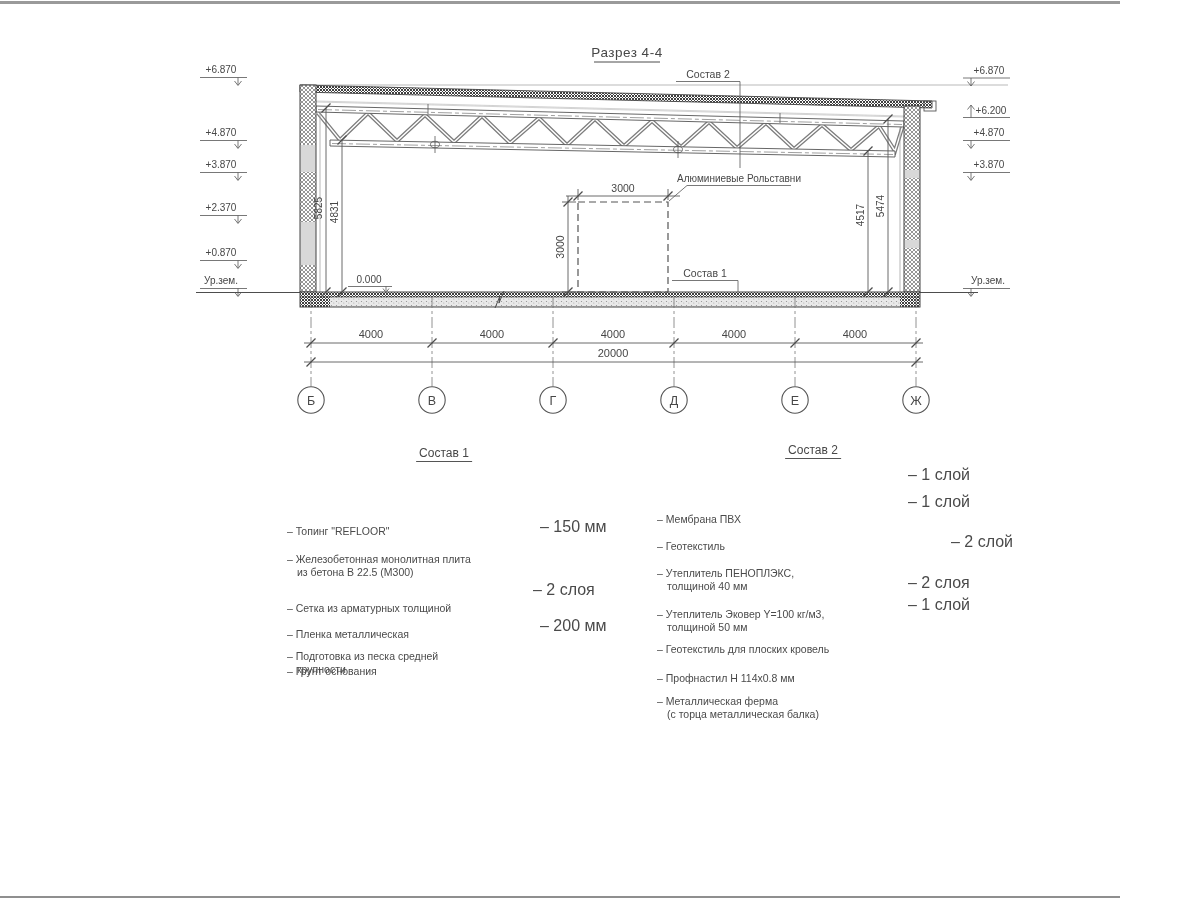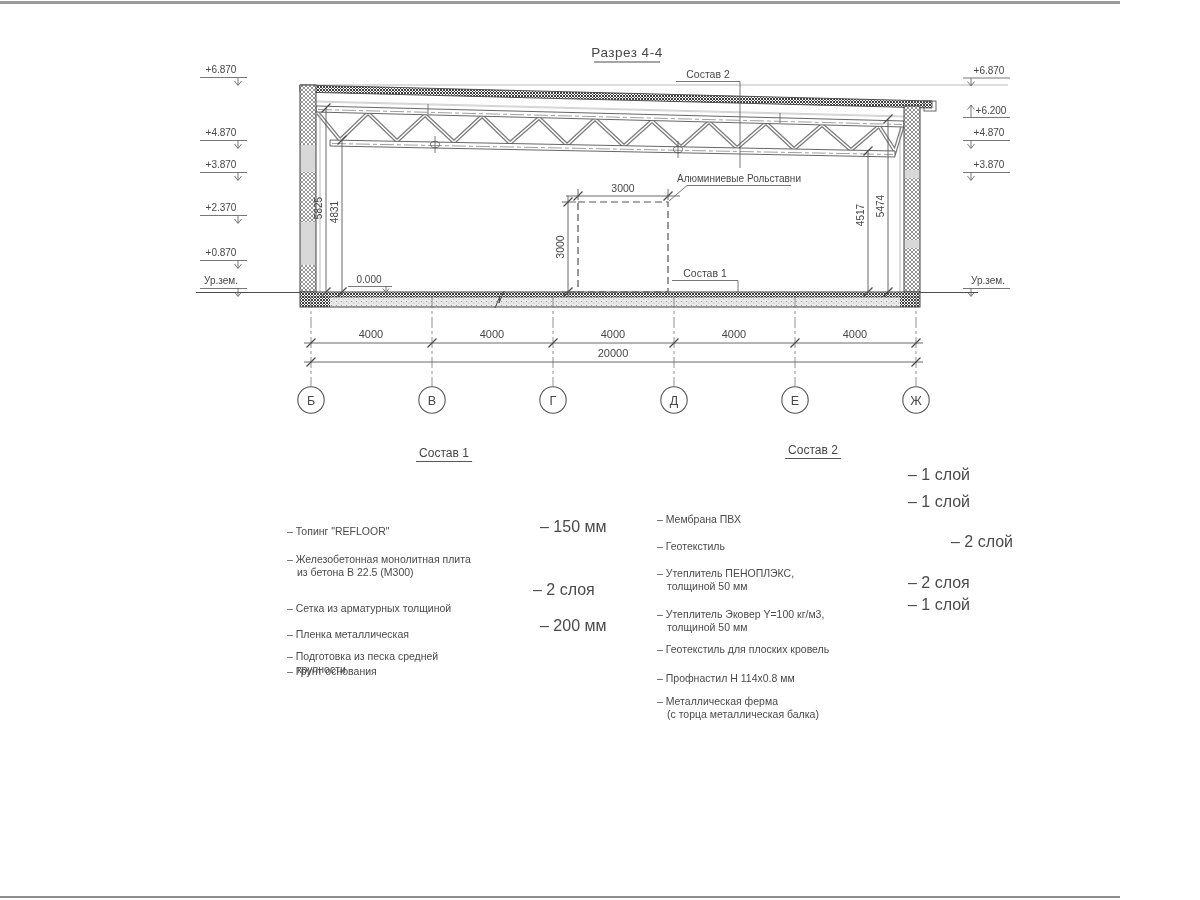--- a/index.html
+++ b/index.html
@@ -289,21 +289,21 @@
     <div class="itm" style="left:287px;top:621px;">– Грунт основания</div>
   </div>
 
   <div>
     <div class="hdg" style="left:813px;top:443px;">Состав 2</div>
     <div class="itm" style="left:657px;top:469px;">– Мембрана ПВХ</div>
     <div class="val" style="left:908px;top:469px;">– 1 слой</div>
     <div class="itm" style="left:657px;top:496px;">– Геотекстиль</div>
     <div class="val" style="left:908px;top:496px;">– 1 слой</div>
     <div class="itm" style="left:657px;top:523px;">– Утеплитель ПЕНОПЛЭКС,
-толщиной 50 мм</div>
+толщиной 40 мм</div>
     <div class="val" style="left:908px;top:536px;margin-left:43px;">– 2 слой</div>
     <div class="itm" style="left:657px;top:564px;">– Утеплитель Эковер Y=100 кг/м3,
 толщиной 50 мм</div>
     <div class="val" style="left:908px;top:577px;">– 2 слоя</div>
     <div class="itm" style="left:657px;top:599px;">– Геотекстиль для плоских кровель</div>
     <div class="val" style="left:908px;top:599px;">– 1 слой</div>
     <div class="itm" style="left:657px;top:628px;">– Профнастил Н 114х0.8 мм</div>
     <div class="itm" style="left:657px;top:651px;">– Металлическая ферма
 (с торца металлическая балка)</div>
   </div>

